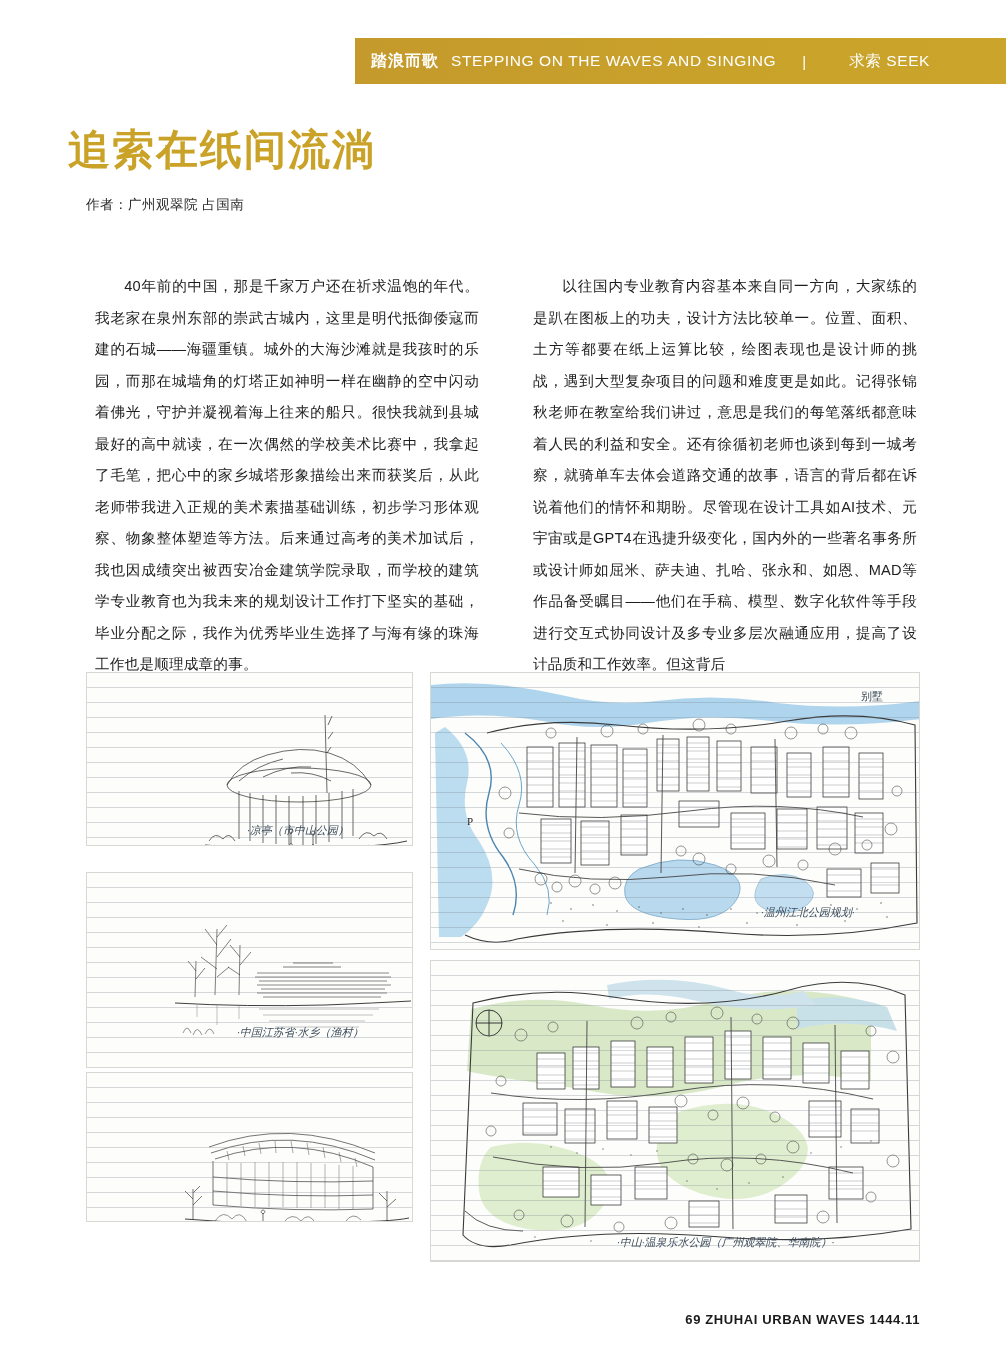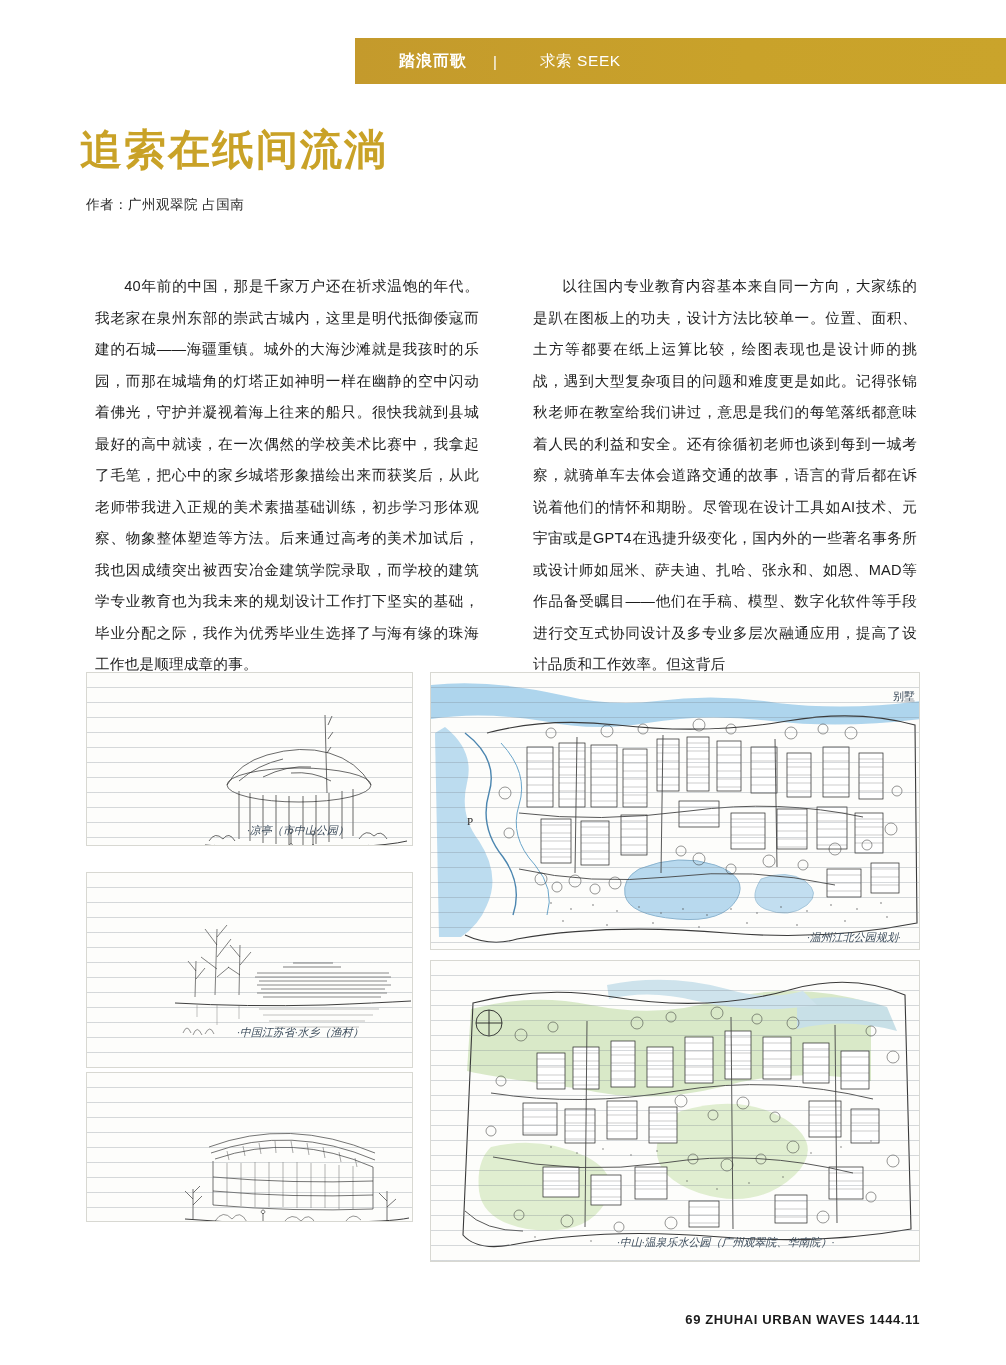--- a/index.html
+++ b/index.html
@@ -20,21 +20,21 @@
     position: absolute;
     left: 355px;
     top: 38px;
     width: 651px;
     height: 46px;
     background: #c9a227;
     background: linear-gradient(90deg, #c49a2c 0%, #c9a22a 60%, #caa42b 100%);
     display: flex;
     align-items: center;
     box-sizing: border-box;
-    padding-left: 44px;
+    padding-left: 16px;
   }
   .header-cn {
     color: #ffffff;
     font-size: 16px;
     font-weight: bold;
     letter-spacing: 1px;
     white-space: nowrap;
   }
   .header-en {
     color: #ffffff;
@@ -52,21 +52,21 @@
     color: #ffffff;
     font-size: 15.5px;
     letter-spacing: 0.6px;
     white-space: nowrap;
     margin-left: 25px;
   }
 
   
   .title {
     position: absolute;
-    left: 80px;
+    left: 68px;
     top: 122px;
     font-size: 42px;
     font-weight: bold;
     color: #c9a227;
     letter-spacing: 2px;
     font-family: "Liberation Sans", sans-serif;
   }
   .byline {
     position: absolute;
     left: 86px;
@@ -138,20 +138,21 @@
   }
   .footer .pg { font-weight: bold; }
 
   svg { display: block; }
 </style>
 </head>
 <body>
 
 <div class="header-band">
   <span class="header-cn">踏浪而歌</span>
+  <span class="header-en">STEPPING ON THE WAVES AND SINGING</span>
   <span class="header-sep">|</span>
   <span class="header-seek">求索 SEEK</span>
 </div>
 
 <div class="title">追索在纸间流淌</div>
 <div class="byline">作者：广州观翠院  占国南</div>
 
 <div class="col col-left">
   <p>40年前的中国，那是千家万户还在祈求温饱的年代。我老家在泉州东部的崇武古城内，这里是明代抵御倭寇而建的石城——海疆重镇。城外的大海沙滩就是我孩时的乐园，而那在城墙角的灯塔正如神明一样在幽静的空中闪动着佛光，守护并凝视着海上往来的船只。很快我就到县城最好的高中就读，在一次偶然的学校美术比赛中，我拿起了毛笔，把心中的家乡城塔形象描绘出来而获奖后，从此老师带我进入正规的美术素描基础训练，初步学习形体观察、物象整体塑造等方法。后来通过高考的美术加试后，我也因成绩突出被西安冶金建筑学院录取，而学校的建筑学专业教育也为我未来的规划设计工作打下坚实的基础，毕业分配之际，我作为优秀毕业生选择了与海有缘的珠海工作也是顺理成章的事。</p>
 </div>
@@ -381,22 +382,22 @@
         <circle cx="222" cy="250" r="0.9"></circle>
       <circle cx="268" cy="254" r="0.9"></circle>
         <circle cx="316" cy="250" r="0.9"></circle>
         <circle cx="366" cy="252" r="0.9"></circle>
       <circle cx="414" cy="248" r="0.9"></circle>
         <circle cx="456" cy="244" r="0.9"></circle>
     </g>
 
     <text x="36" y="152" font-family="Liberation Serif, serif" font-size="11" fill="#222">P</text>
   </svg>
-  <div class="caption" style="left:330px; top:257px;margin-left:46px;">·温州江北公园规划·</div>
-  <div class="caption" style="left:430px; top:16px; font-style:normal;margin-left:32px;">别墅</div>
+  <div class="caption" style="left:330px; top:232px;">·温州江北公园规划·</div>
+  <div class="caption" style="left:430px; top:16px; font-style:normal;">别墅</div>
 </div>
 
 <div class="sketch s-right-2">
   <div class="lines"></div>
   <svg width="490" height="302" viewBox="0 0 490 302">
 
     <g opacity="0.55">
       <path d="M40 48 q60 -16 120 -4 q70 14 130 -6 q80 -18 150 4 L440 120 q-80 -14 -150 6 q-72 18 -140 2 Q60 116 36 110 Z" fill="#bcd9a0"></path>
       <path d="M250 150 q60 -18 104 8 q40 26 10 56 q-38 36 -96 18 q-46 -16 -42 -48 q4 -24 24 -34 Z" fill="#c9e2ad"></path>
       <path d="M60 186 q50 -12 96 10 q34 18 18 46 q-20 34 -78 26 q-44 -8 -48 -38 q-3 -30 12 -44 Z" fill="#c9e2ad"></path>

